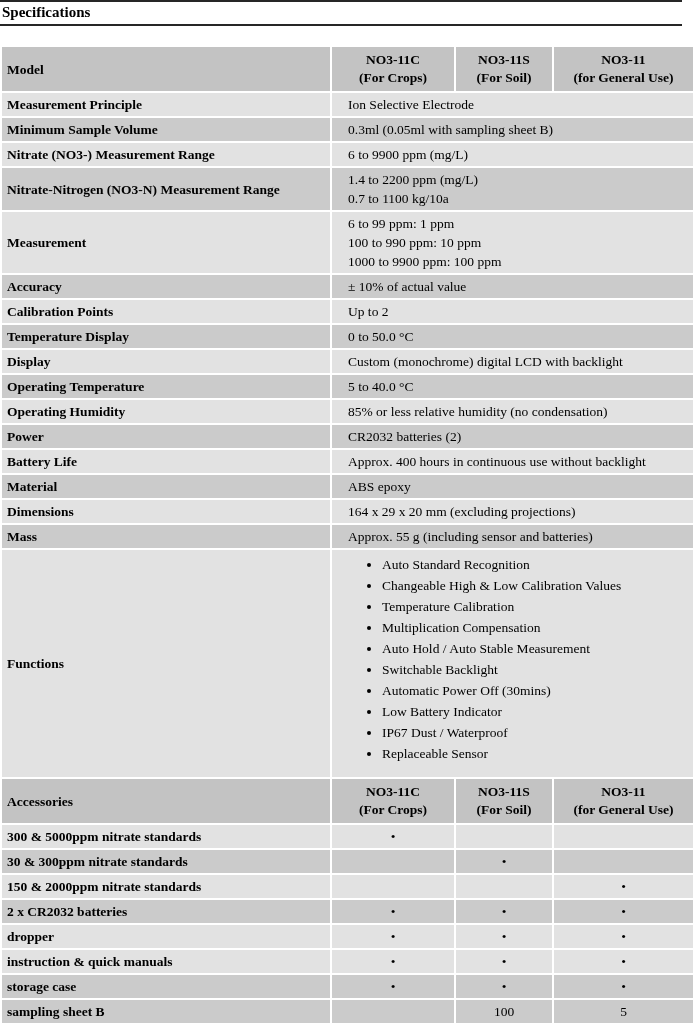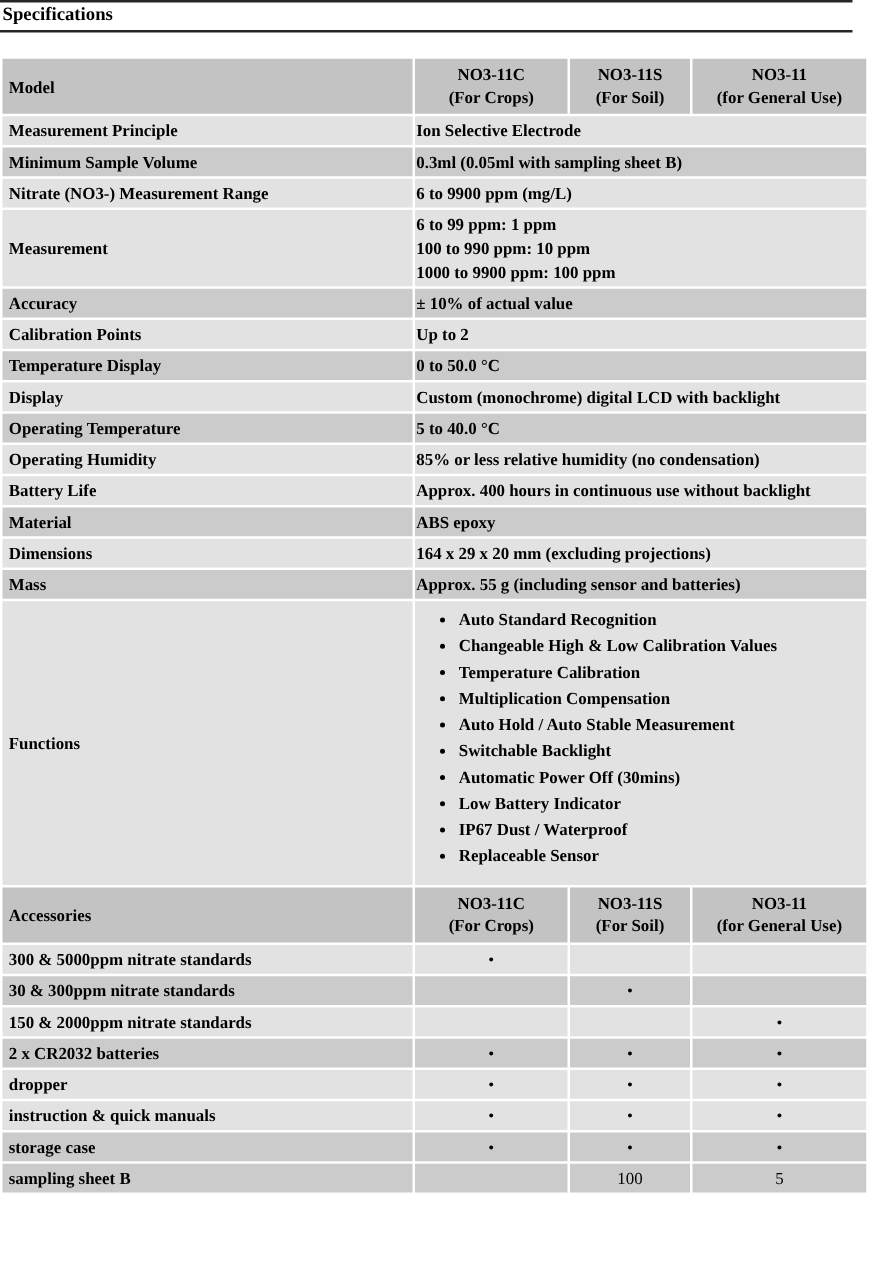--- a/index.html
+++ b/index.html
@@ -37,22 +37,21 @@
     vertical-align: middle;
     word-wrap: break-word;
   }
   th.label {
     text-align: left;
     font-weight: bold;
     padding-left: 5px;
   }
   td.spec-value {
     white-space: pre-line;
-    padding-left: 1px;
-    font-weight: bold;
+    padding-left: 16px;
   }
   .header { background: var(--header-bg, #c3c3c3); }
   .light  { background: var(--row-light, #e2e2e2); }
   .dark   { background: var(--row-dark, #cbcbcb); }
   th.model-cell {
     text-align: center;
     font-weight: bold;
     line-height: 18px;
     padding: 4px 2px;
   }
@@ -107,20 +106,25 @@
         </tr>
         <tr>
           <th class="label dark">Minimum Sample Volume</th>
           <td class="spec-value dark" colspan="3">0.3ml (0.05ml with sampling sheet B)</td>
         </tr>
         <tr>
           <th class="label light">Nitrate (NO3-) Measurement Range</th>
           <td class="spec-value light" colspan="3">6 to 9900 ppm (mg/L)</td>
         </tr>
         <tr>
+          <th class="label dark">Nitrate-Nitrogen (NO3-N) Measurement Range</th>
+          <td class="spec-value dark" colspan="3">1.4 to 2200 ppm (mg/L)
+0.7 to 1100 kg/10a</td>
+        </tr>
+        <tr>
           <th class="label light">Measurement</th>
           <td class="spec-value light" colspan="3">6 to 99 ppm: 1 ppm
 100 to 990 ppm: 10 ppm
 1000 to 9900 ppm: 100 ppm</td>
         </tr>
         <tr>
           <th class="label dark">Accuracy</th>
           <td class="spec-value dark" colspan="3">± 10% of actual value</td>
         </tr>
         <tr>
@@ -135,20 +139,24 @@
           <th class="label light">Display</th>
           <td class="spec-value light" colspan="3">Custom (monochrome) digital LCD with backlight</td>
         </tr>
         <tr>
           <th class="label dark">Operating Temperature</th>
           <td class="spec-value dark" colspan="3">5 to 40.0 °C</td>
         </tr>
         <tr>
           <th class="label light">Operating Humidity</th>
           <td class="spec-value light" colspan="3">85% or less relative humidity (no condensation)</td>
+        </tr>
+        <tr>
+          <th class="label dark">Power</th>
+          <td class="spec-value dark" colspan="3">CR2032 batteries (2)</td>
         </tr>
         <tr>
           <th class="label light">Battery Life</th>
           <td class="spec-value light" colspan="3">Approx. 400 hours in continuous use without backlight</td>
         </tr>
         <tr>
           <th class="label dark">Material</th>
           <td class="spec-value dark" colspan="3">ABS epoxy</td>
         </tr>
         <tr>

